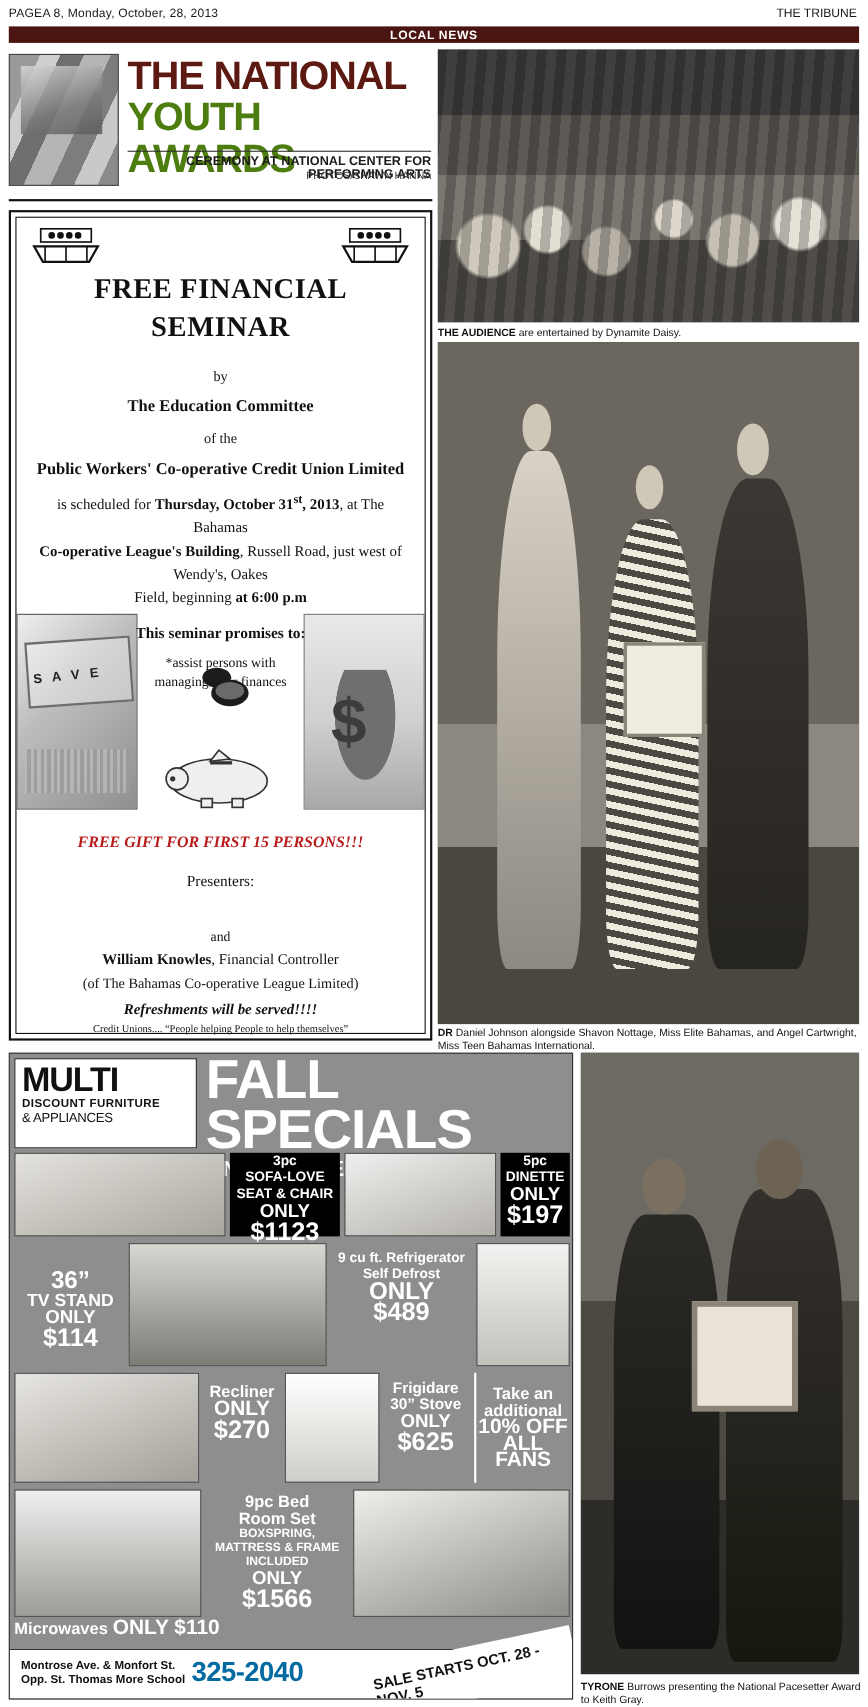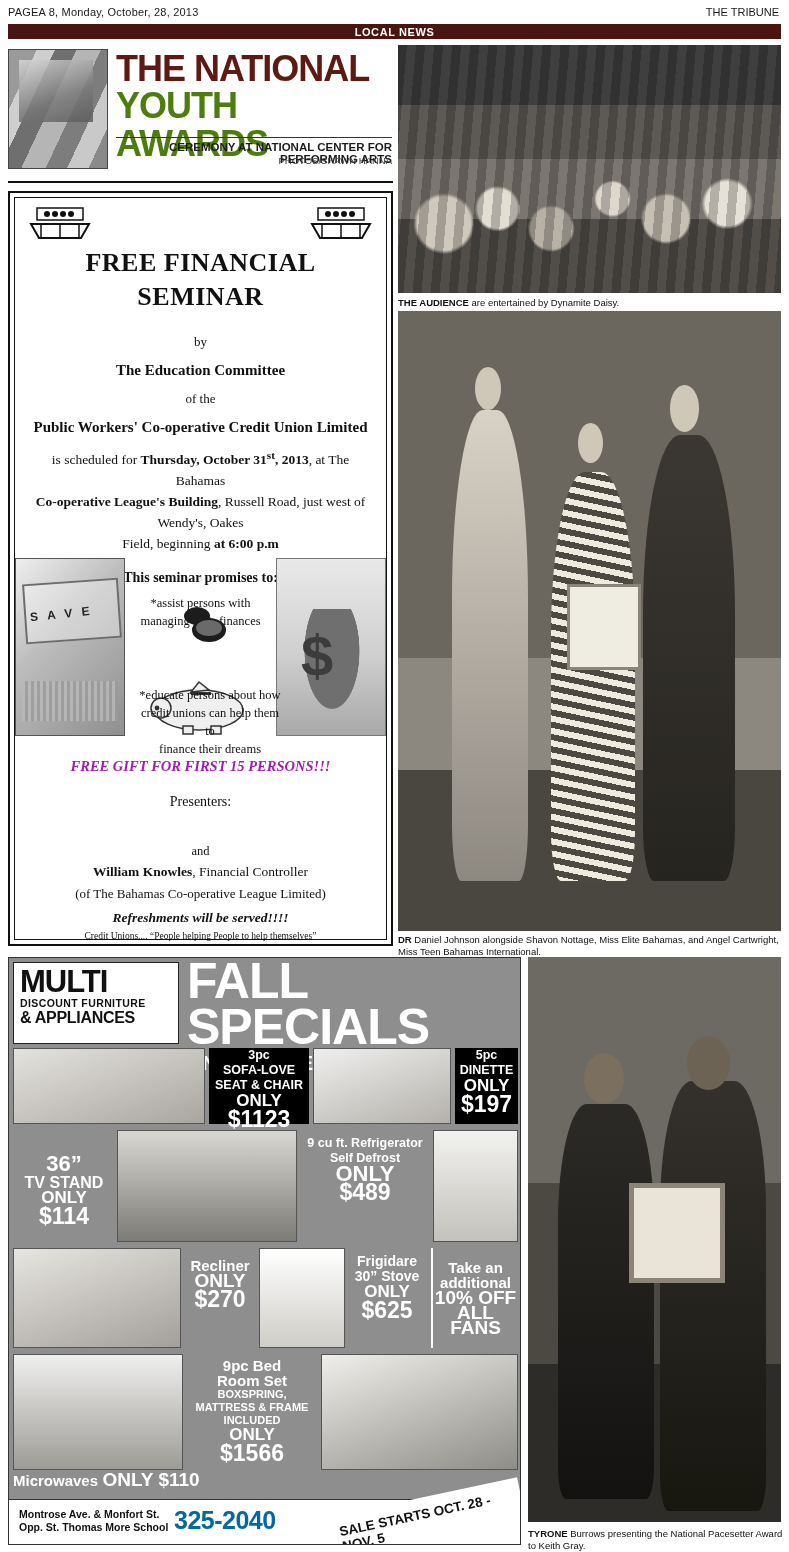--- a/index.html
+++ b/index.html
@@ -281,21 +281,21 @@
   .piggy svg { width: 100%; height: 100%; }
 
   .sem-gift {
     position: absolute;
     left: 0; right: 0;
     top: 560px;
     text-align: center;
     font-style: italic;
     font-weight: bold;
     font-size: 14.5px;
-    color: #a21caf;
+    color: #b91c1c;
   }
   .sem-presenters {
     position: absolute;
     left: 0; right: 0;
     top: 596px;
     text-align: center;
     font-size: 14px;
   }
   .sem-p1 {
     position: absolute;
@@ -438,21 +438,21 @@
     width: 166px; height: 82px;
     background: #fff;
     border: 1px solid #222;
     box-sizing: border-box;
     padding: 4px 6px;
   }
   .multi-logo .m1 {
     font-size: 31px; font-weight: bold; letter-spacing: -1px; line-height: 30px;
   }
   .multi-logo .m2 { font-size: 10.5px; font-weight: bold; letter-spacing: .4px; }
-  .multi-logo .m3 { font-size: 16px; font-weight: bold; letter-spacing: -.3px; }
+  .multi-logo .m3 { font-size: 12px; font-weight: normal; letter-spacing: -.3px; }
   .fall {
     position: absolute;
     left: 178px; top: 0px;
     color: #fff;
   }
   .fall .f1 { font-size: 50px; font-weight: bold; line-height: 46px; letter-spacing: -1px; }
   .fall .f2 { font-size: 50px; font-weight: bold; line-height: 46px; letter-spacing: -1px; }
   .fall .f3 { font-size: 20px; font-weight: bold; letter-spacing: -.2px; margin-top: 2px; }
 
   .ph { position: absolute; background: #cfcfcf; border: 1px solid #555; box-sizing: border-box; }
@@ -623,25 +623,20 @@
               <rect x="76" y="50" width="10" height="8" fill="#efefef" stroke="#333" stroke-width="1.5"></rect>
               <rect x="56" y="16" width="20" height="3" fill="#333"></rect>
             </svg>
           </div>
           <div class="art-right">
             <div class="tree"></div>
             <div class="dollar">$</div>
           </div>
         </div>
 
-        <div class="sem-b2" style="position:absolute;left:120px;width:150px;top:488px;">
-          <div>*educate persons about how</div>
-          <div>credit unions can help them to</div>
-          <div>finance their dreams</div>
-        </div>
 
         <div class="sem-gift">FREE GIFT FOR FIRST 15 PERSONS!!!</div>
         <div class="sem-presenters">Presenters:</div>
         <div class="sem-and">and</div>
         <div class="sem-p2">
           <b>William Knowles</b><span>, Financial Controller</span>
         </div>
         <div class="sem-p3">(of The Bahamas Co-operative League Limited)</div>
         <div class="sem-ref">Refreshments will be served!!!!</div>
         <div class="sem-tag">Credit Unions.... “People helping People to help themselves”</div>

